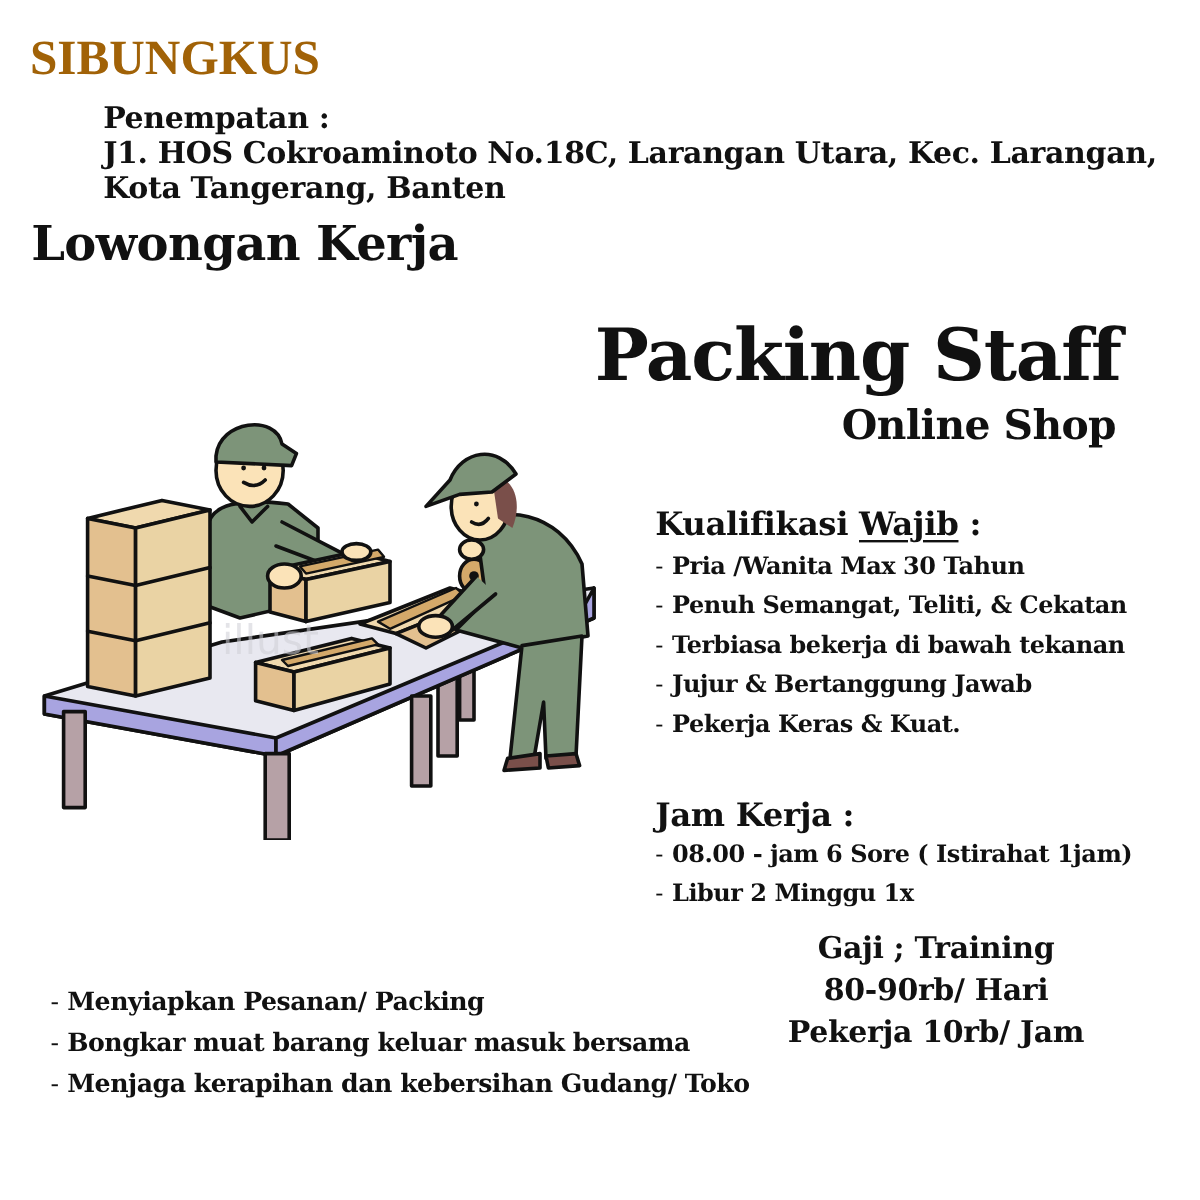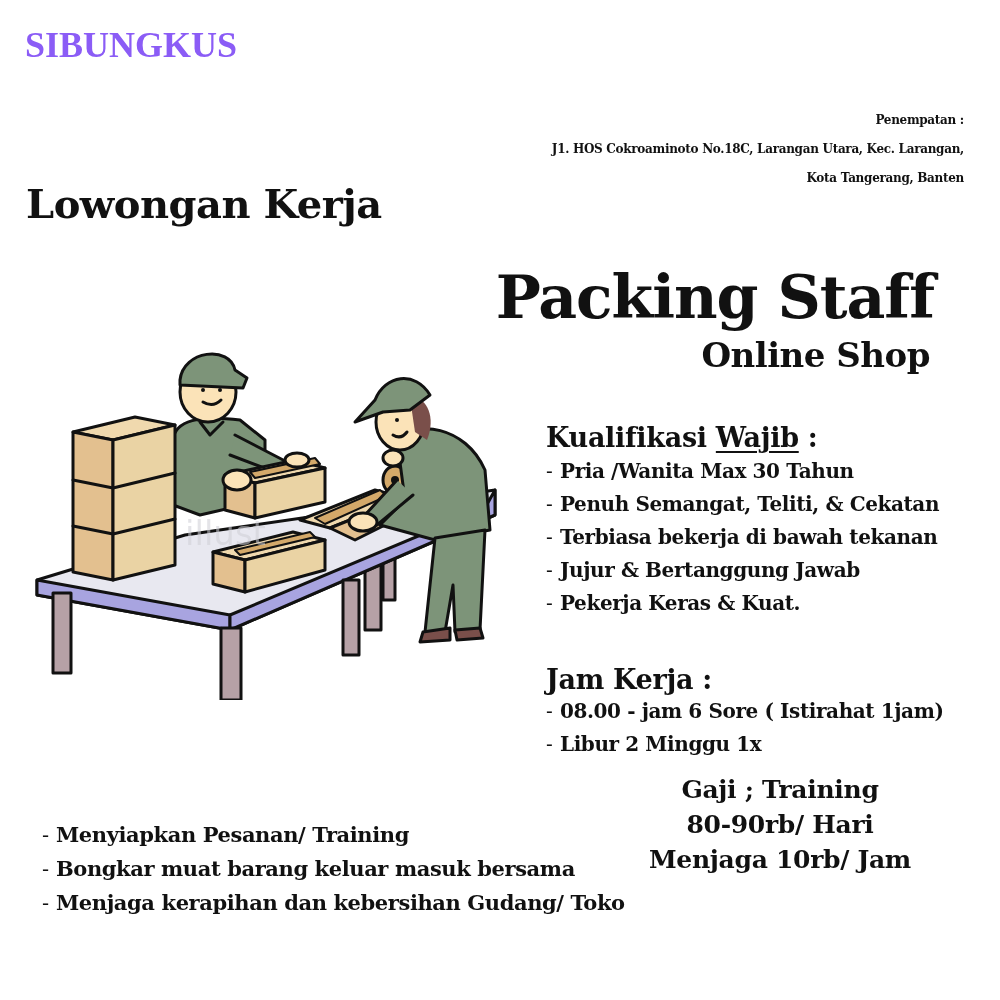--- a/index.html
+++ b/index.html
@@ -1,22 +1,22 @@
 <!DOCTYPE html>
 <html><head>
 <meta charset="utf-8">
 <style>
   html, body { margin: 0; padding: 0; background: #ffffff; }
   body { width: 1000px; height: 1000px; position: relative; overflow: hidden;
          font-family: "DejaVu Serif", "Liberation Serif", serif; color: #111; }
   .abs { position: absolute; }
   .brand { left: 25px; top: 24px; font-family: "Liberation Serif", "DejaVu Serif", serif;
-           font-weight: bold; font-size: 36px; letter-spacing: 0px; color: #8b5cf6; text-align: right; }
-  .placement { right: 36px; top: 84px; text-align: right; font-weight: bold;
-               font-size: 12px; line-height: 29px; letter-spacing: -0.3px; margin-top: 22px; }
+           font-weight: bold; font-size: 41px; letter-spacing: 0px; color: #a16207; text-align: right; }
+  .placement { right: 36px; top: 84px; font-weight: bold;
+               font-size: 25px; line-height: 29px; letter-spacing: -0.3px; }
   .placement div { white-space: nowrap; }
   .headline { left: 26px; top: 180px; font-weight: bold; font-size: 40px; letter-spacing: -0.5px; }
   .title { right: 66px; top: 262px; font-weight: bold; font-size: 60px; letter-spacing: -1px; white-space: nowrap; }
   .subtitle { right: 70px; top: 335px; font-weight: bold; font-size: 34px; letter-spacing: -0.5px; white-space: nowrap; }
   .section-head { font-weight: bold; font-size: 27px; letter-spacing: -0.3px; white-space: nowrap; }
   .section-head u { text-decoration-thickness: 2px; text-underline-offset: 4px; }
   .list { list-style: none; margin: 0; padding: 0; }
   .list li { font-weight: bold; font-size: 20px; line-height: 33px; white-space: nowrap; letter-spacing: -0.4px; }
   .list li .dash { display: inline-block; width: 14px; font-weight: normal; }
   .qual { left: 546px; top: 422px; }
@@ -127,22 +127,22 @@
   <div class="section-head">Jam Kerja :</div>
   <ul class="list">
     <li><span class="dash">-</span><span>08.00 - jam 6 Sore ( Istirahat 1jam)</span></li>
     <li><span class="dash">-</span><span>Libur 2 Minggu 1x</span></li>
   </ul>
 </div>
 
 <div class="abs salary">
   <div>Gaji ; Training</div>
   <div>80-90rb/ Hari</div>
-  <div>Menjaga 10rb/ Jam</div>
+  <div>Pekerja 10rb/ Jam</div>
 </div>
 
 <div class="abs jobdesc">
   <ul class="list">
-    <li><span class="dash">-</span><span>Menyiapkan Pesanan/ Training</span></li>
+    <li><span class="dash">-</span><span>Menyiapkan Pesanan/ Packing</span></li>
     <li><span class="dash">-</span><span>Bongkar muat barang keluar masuk bersama</span></li>
     <li><span class="dash">-</span><span>Menjaga kerapihan dan kebersihan Gudang/ Toko</span></li>
   </ul>
 </div>
 
 </body></html>

